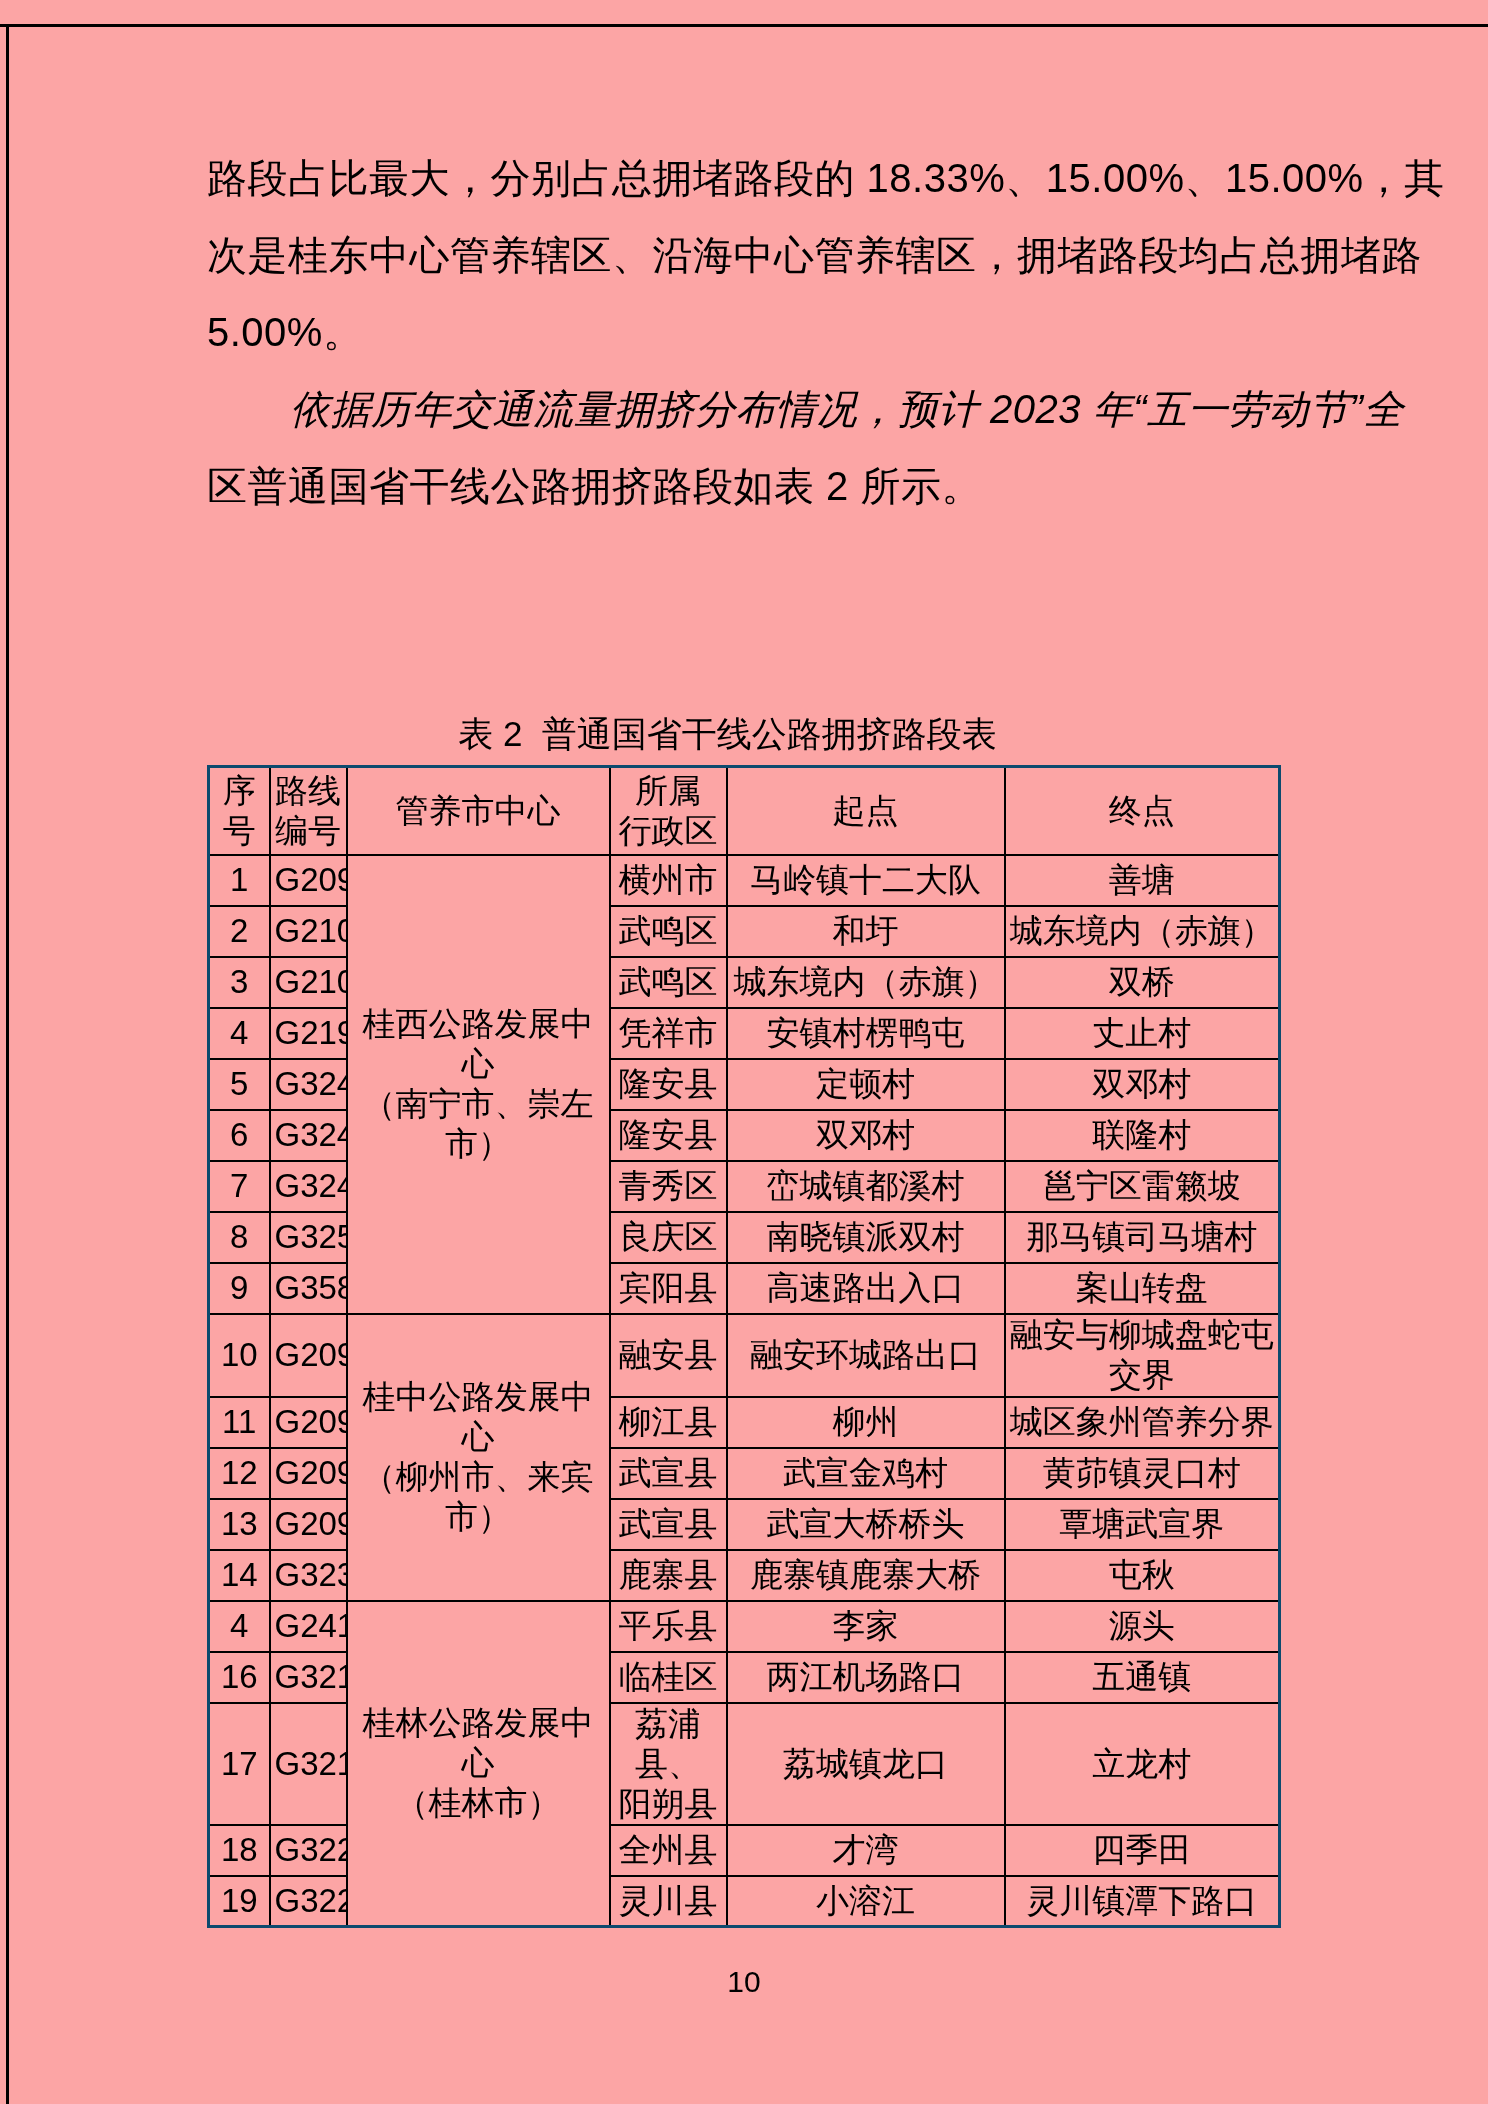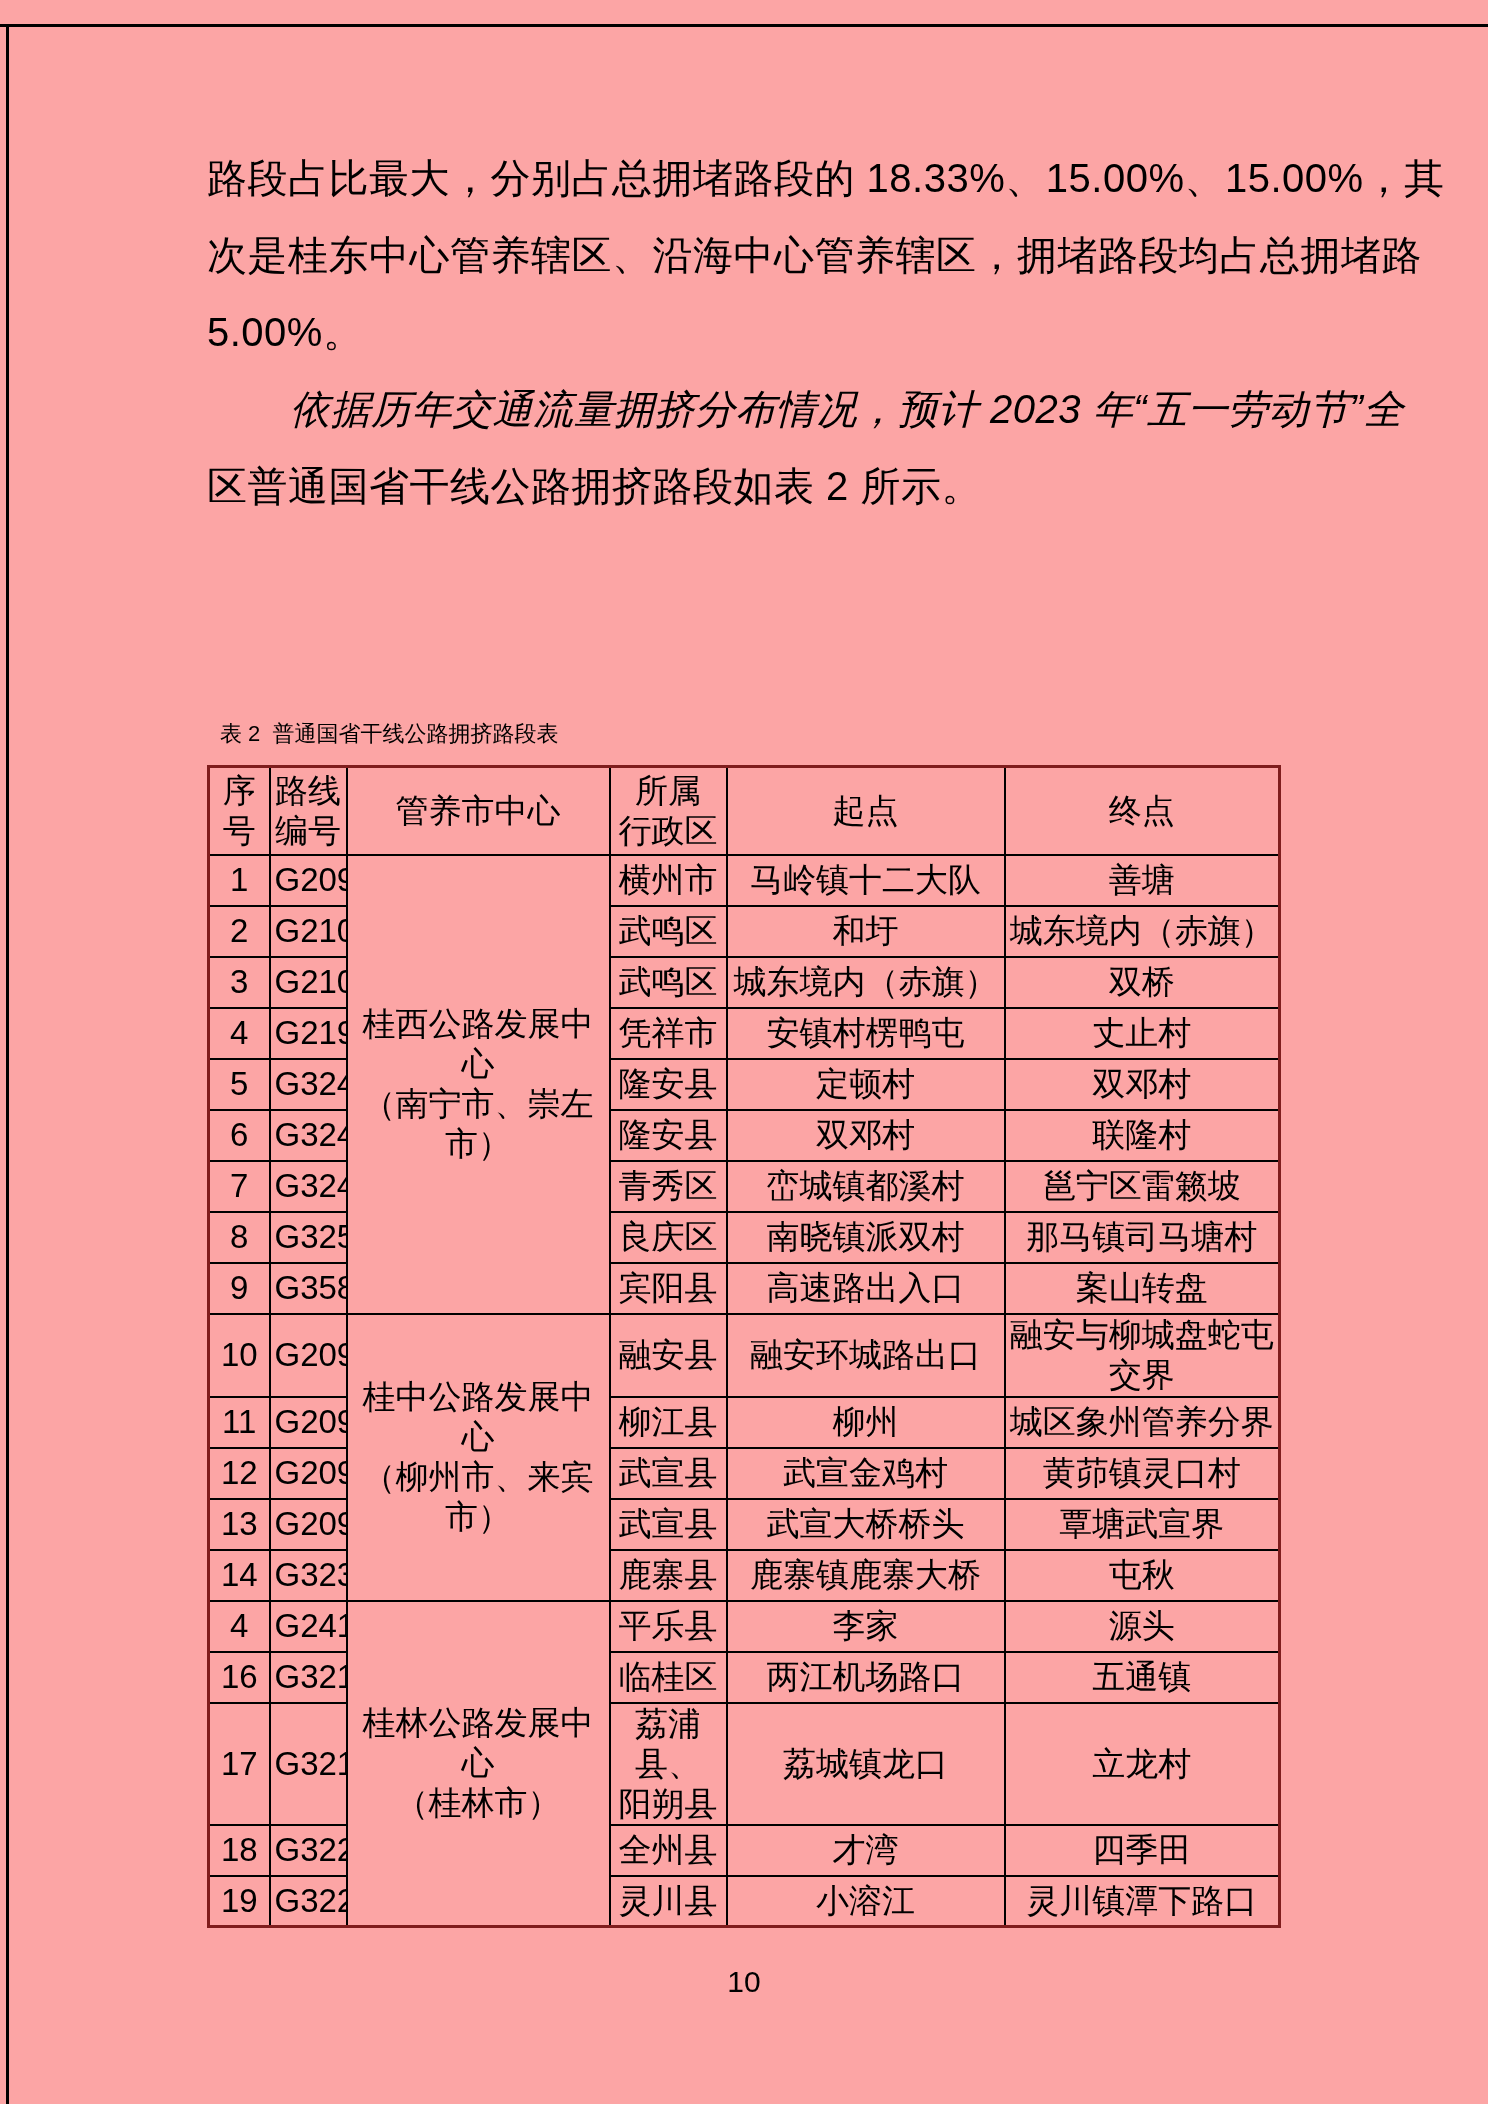--- a/index.html
+++ b/index.html
@@ -21,32 +21,32 @@
     height:77px;
     white-space:nowrap;
     text-align:justify;
     text-align-last:justify;
     letter-spacing:0.5px;
   }
   .line.end{text-align:center;text-align-last:left;white-space:normal;}
   .line.indent{text-indent:83px;font-style:italic;}
 
   .table-title{
-    position:absolute;left:220px;top:706px;width:1071px;
-    font-size:22px;line-height:56px;text-align:left;white-space:pre;
+    position:absolute;left:192px;top:706px;width:1071px;
+    font-size:35px;line-height:56px;text-align:center;white-space:pre;
   }
 
   table.road{
     position:absolute;left:207px;top:765px;
     border-collapse:collapse;table-layout:fixed;
     width:1071px;
     font-size:33px;
   }
   table.road,table.road td,table.road th{border:2px solid #000;}
-  table.road{border:3px solid #7f1d1d;padding-left:6px;}
+  table.road{border:3px solid #0c4a6e;padding-left:6px;}
   table.road th,table.road td{
     padding:0 4px;
     font-weight:normal;
     text-align:center;
     vertical-align:middle;
     white-space:pre-line;
     line-height:40px;
     overflow:hidden;
   }
   tr.hdr{height:88px;}

